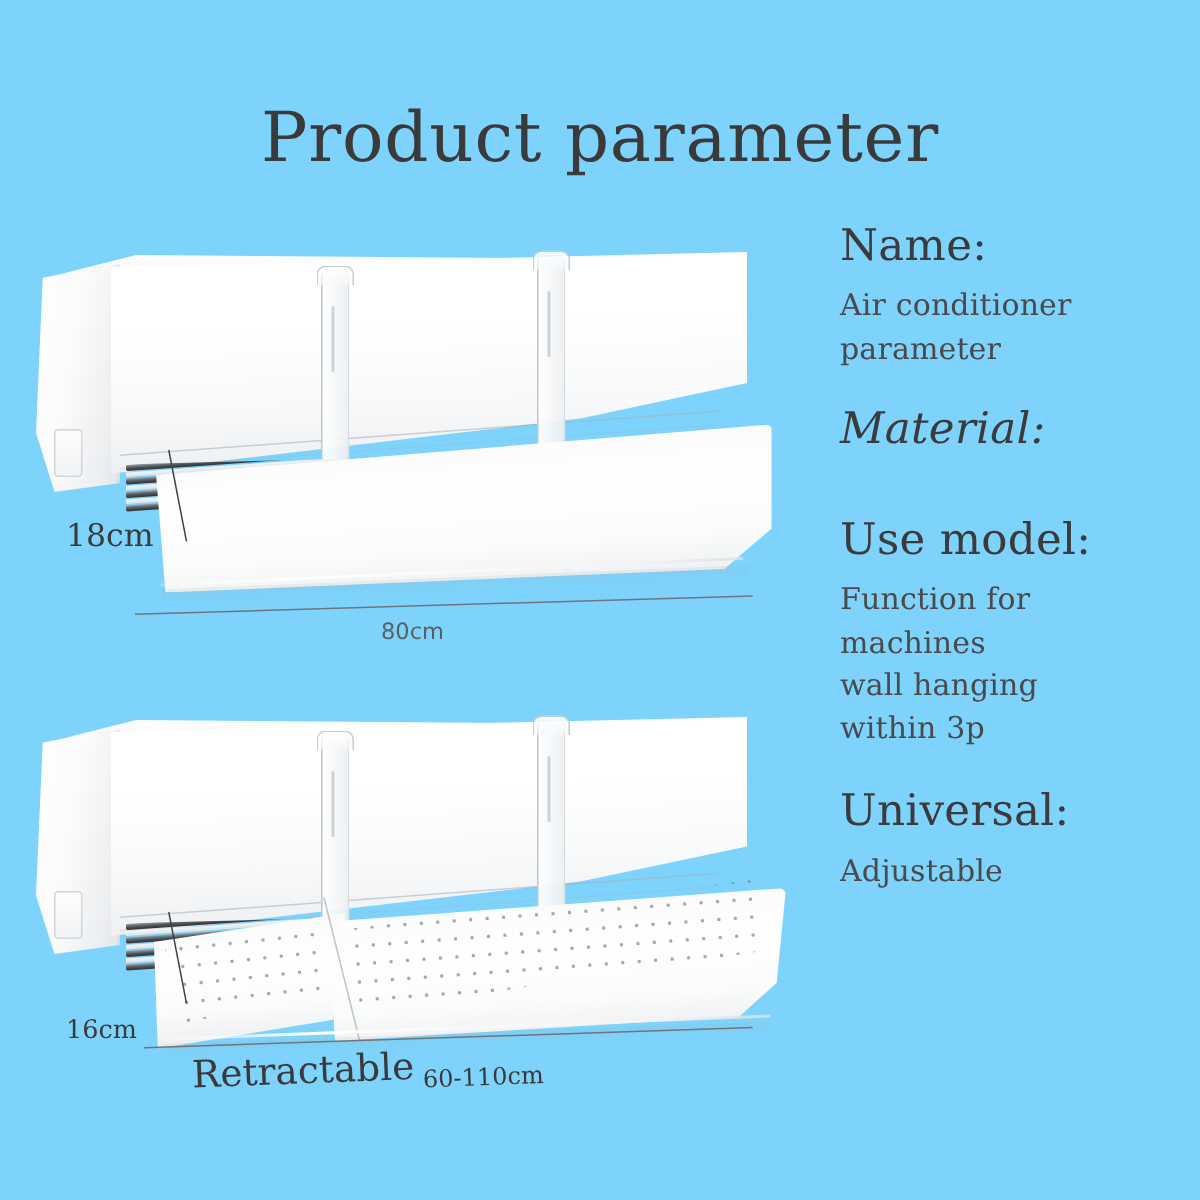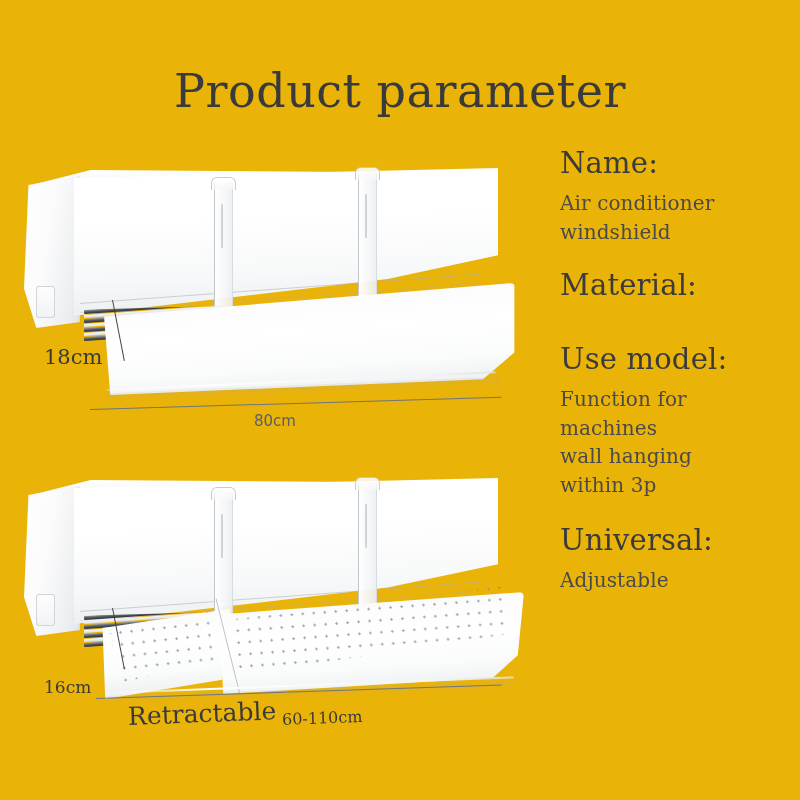--- a/index.html
+++ b/index.html
@@ -12,21 +12,21 @@
     overflow: hidden;
     background: #f2f2f2;
     font-family: "DejaVu Serif", serif;
     -webkit-font-smoothing: antialiased;
   }
 
   #page {
     position: relative;
     width: 800px;
     height: 800px;
-    background: #eab308;
+    background: #7dd3fc;
   }
 
   
   #page-title {
     position: absolute;
     left: 0;
     top: 66px;
     width: 800px;
     text-align: center;
     font-family: "DejaVu Serif", serif;
@@ -56,21 +56,21 @@
   }
   .spec-value {
     font-family: "DejaVu Serif", serif;
     font-size: 20px;
     font-weight: 400;
     color: #4a4a4a;
     line-height: 1.42;
     letter-spacing: 0.1px;
   }
   #spec-block-name     { margin-bottom: 22px; }
-  #spec-block-material { margin-bottom: 40px; }
+  #spec-block-material { margin-bottom: 40px; font-style: italic; }
   #spec-block-usemodel { margin-bottom: 24px; }
 
   
   .product-photo {
     position: absolute;
     overflow: hidden;
   }
 
   
   .ac-unit {
@@ -346,21 +346,21 @@
   <div class="dim-line" style="left:96px; top:698px; width:406px; transform:rotate(-1.9deg);"></div>
   <div class="dim-label" id="label-retractable">Retractable</div>
   <div class="dim-label" id="label-range">60-110cm</div>
 
   <div id="spec-column">
 
     <div class="spec-block" id="spec-block-name">
       <div class="spec-label">Name:</div>
       <div class="spec-value">
         <div>Air conditioner</div>
-        <div>windshield</div>
+        <div>parameter</div>
       </div>
     </div>
 
     <div class="spec-block" id="spec-block-material">
       <div class="spec-label">Material:</div>
     </div>
 
     <div class="spec-block" id="spec-block-usemodel">
       <div class="spec-label">Use model:</div>
       <div class="spec-value">

